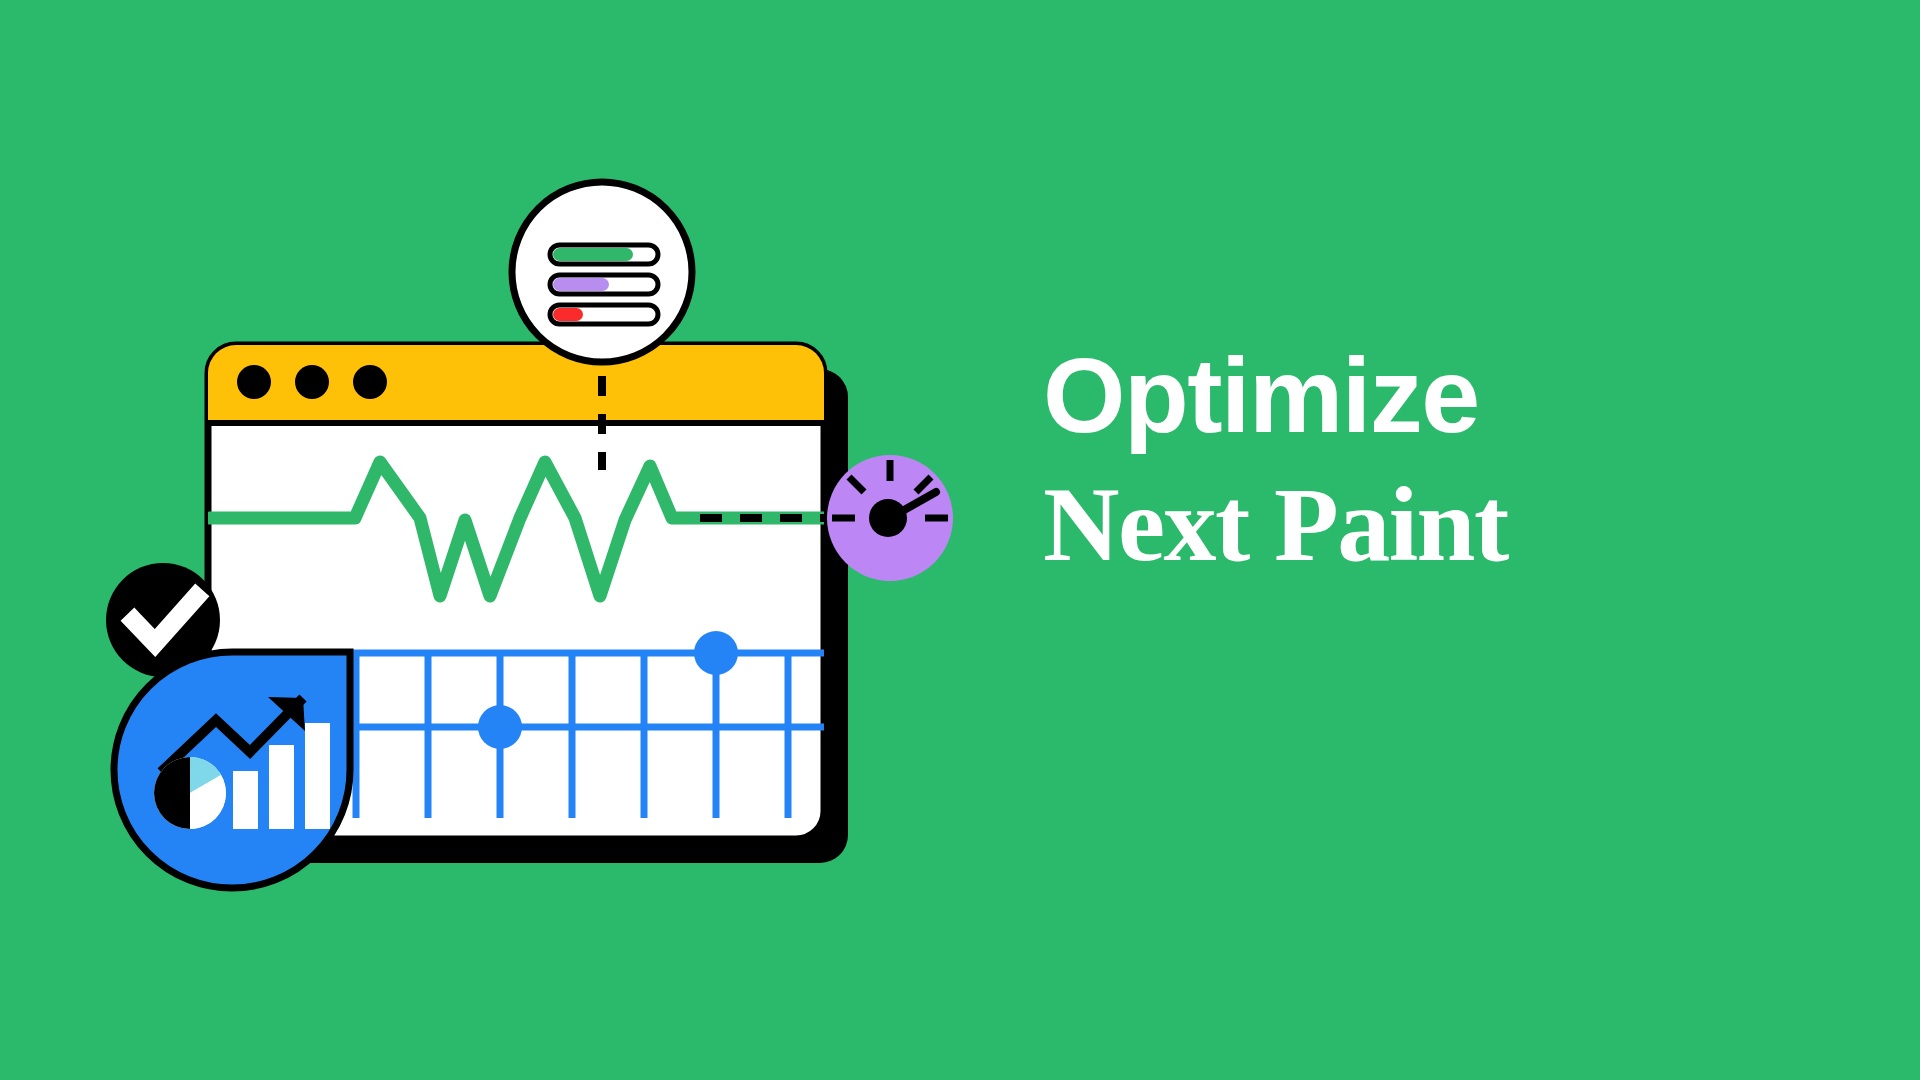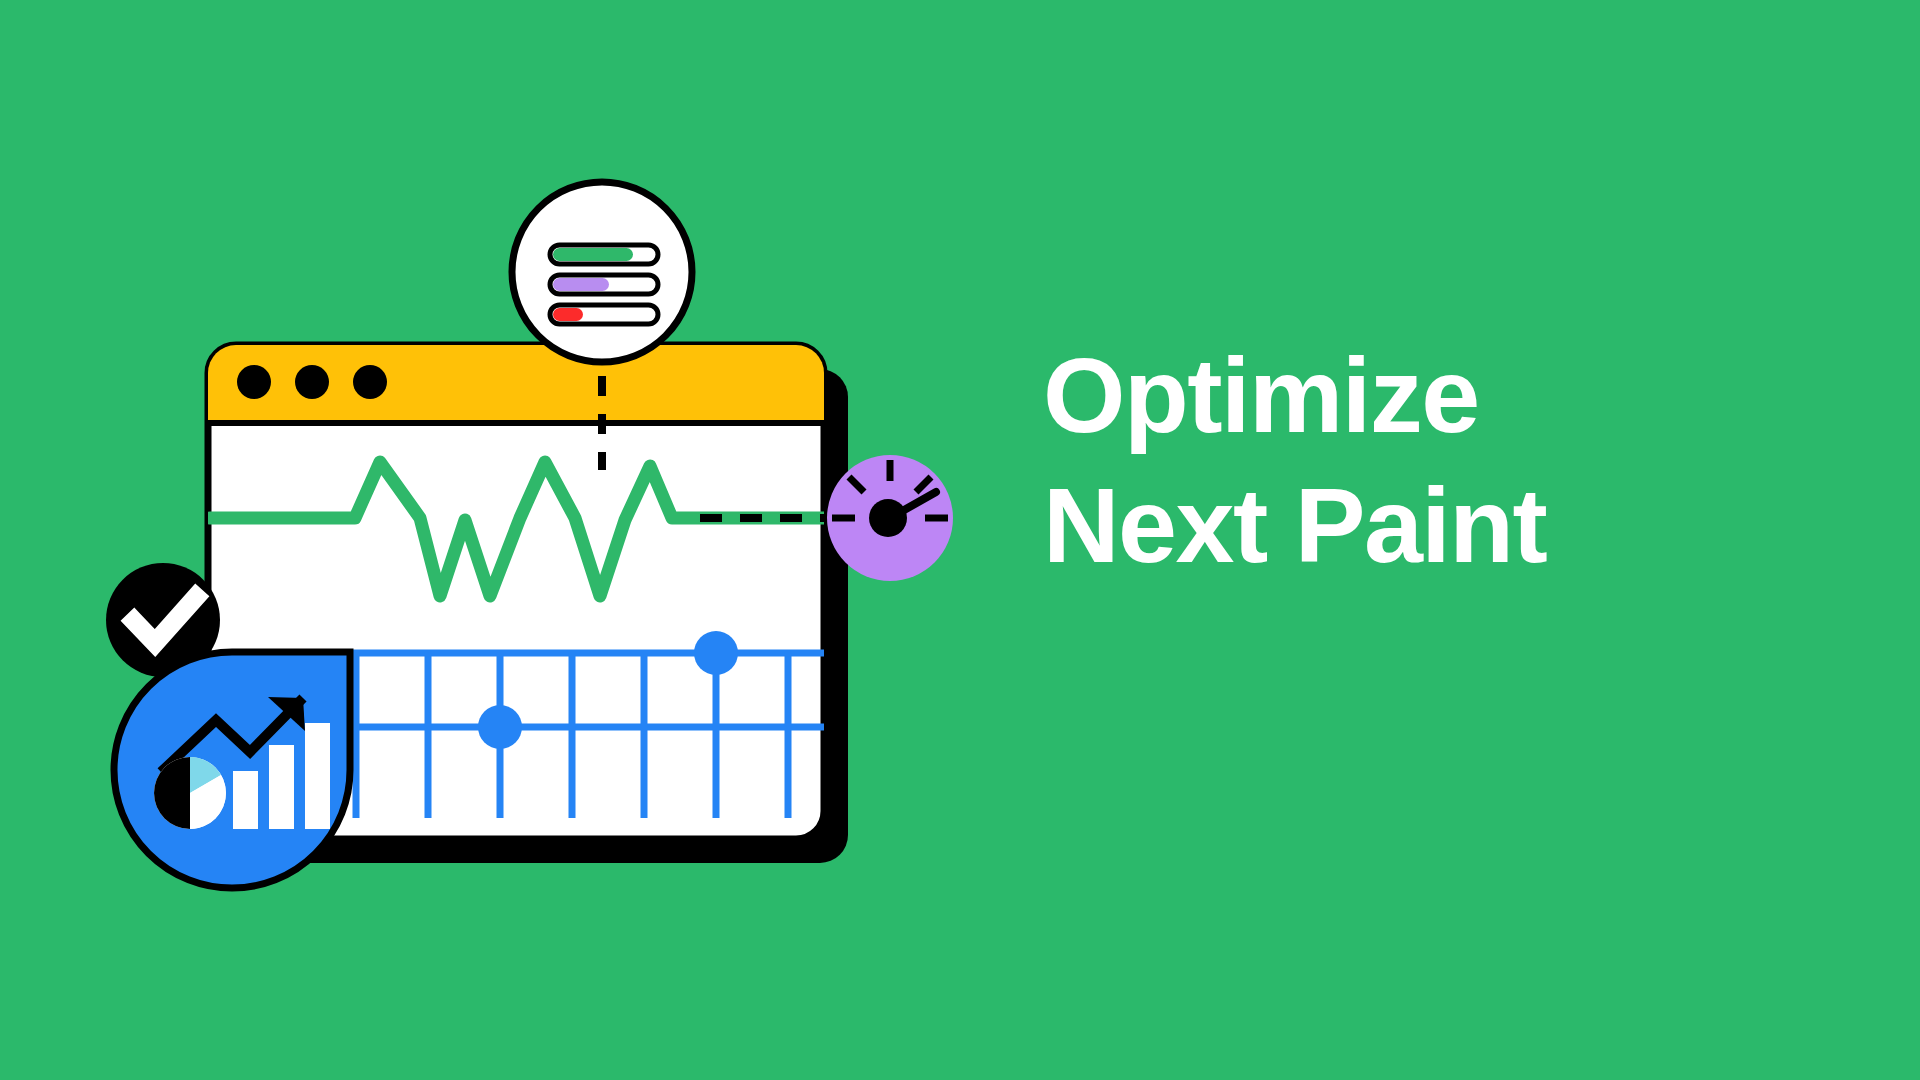--- a/index.html
+++ b/index.html
@@ -153,16 +153,16 @@
 
         <rect x="233" y="771" width="25" height="58" fill="#ffffff"></rect>
         <rect x="269" y="745" width="25" height="84" fill="#ffffff"></rect>
         <rect x="305" y="723" width="25" height="106" fill="#ffffff"></rect>
       </g>
     </svg>
   </div>
 
   <div id="headline">
     <span class="line" style="color: rgb(255, 255, 255);">Optimize</span>
-    <span class="line" style="color: rgb(255, 255, 255);">Next Paint</span>
+    <span class="line" style="color: rgb(255, 255, 255); font-family: Liberation Serif, serif;">Next Paint</span>
   </div>
 
 </div>
 
 </body></html>

